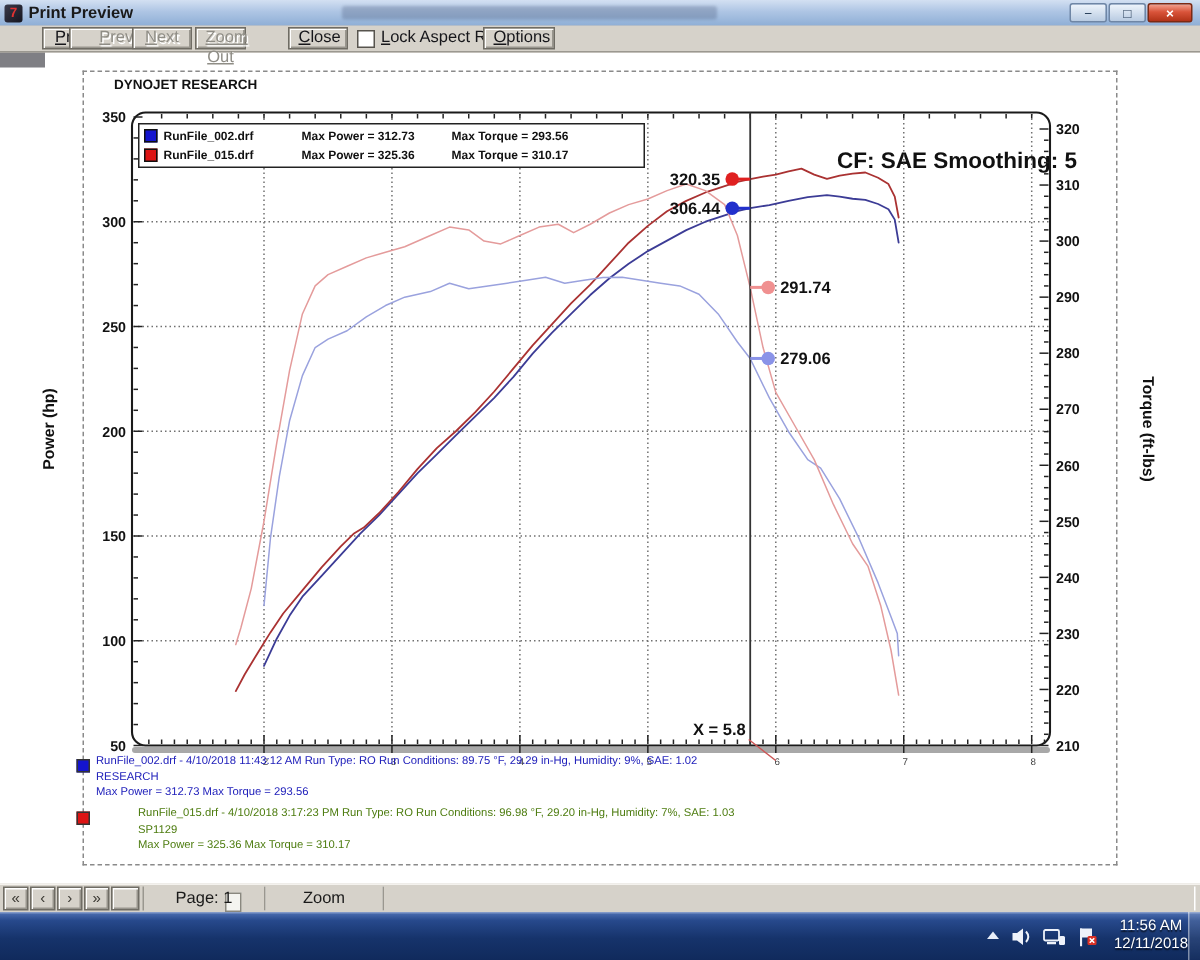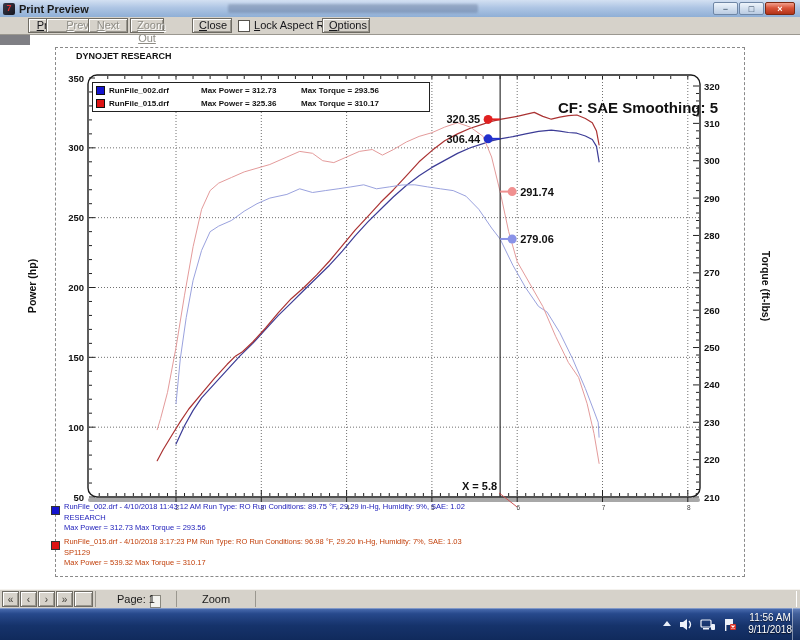--- a/index.html
+++ b/index.html
@@ -424,24 +424,24 @@
     </div>
   </div>
 
   <span class="fn-marker" id="fm0" style="top: 506px; background: rgb(20, 20, 207);"></span>
   <div class="footnote" id="fn0" style="top: 502px; color: rgb(33, 33, 187);">
     <div class="fn-line">RunFile_002.drf - 4/10/2018 11:43:12 AM  Run Type: RO  Run Conditions: 89.75 °F, 29.29 in-Hg,  Humidity:  9%, SAE: 1.02</div>
     <div class="fn-line">RESEARCH</div>
     <div class="fn-line">Max Power = 312.73  Max Torque = 293.56</div>
   </div>
   <span class="fn-marker" id="fm1" style="top: 541px; background: rgb(221, 20, 20);"></span>
-  <div class="footnote" id="fn1" style="top: 537px; color: #c2410c;">
+  <div class="footnote" id="fn1" style="top: 537px; color: #4d7c0f; margin-left: 28px;">
     <div class="fn-line">RunFile_015.drf - 4/10/2018 3:17:23 PM  Run Type: RO  Run Conditions: 96.98 °F, 29.20 in-Hg,  Humidity:  7%, SAE: 1.03</div>
     <div class="fn-line">SP1129</div>
-    <div class="fn-line">Max Power = 539.32  Max Torque = 310.17</div>
+    <div class="fn-line">Max Power = 325.36  Max Torque = 310.17</div>
   </div>
 
   <div class="statusbar">
     <span class="sb-btn" style="left:2px">«</span>
     <span class="sb-btn" style="left:20px">‹</span>
     <span class="sb-btn" style="left:38px">›</span>
     <span class="sb-btn" style="left:56px">»</span>
     <span class="sb-btn" style="left:74px;width:19px">
         <span class="sb-doc"></span>
       </span>
@@ -495,17 +495,17 @@
       <rect x="11" y="6" width="4" height="6" rx="1" fill="#eef2fa"></rect>
     </svg>
     <svg width="14" height="13">
       <path d="M2 1 L10 1 L10 7 L2 7" fill="#eef2fa"></path>
         <rect x="2" y="1" width="1.4" height="12" fill="#eef2fa"></rect>
       <rect x="7" y="6" width="6" height="6" rx="1" fill="#d93025"></rect>
       <path d="M8.5 7.5 L11.5 10.5 M11.5 7.5 L8.5 10.5" stroke="#fff" stroke-width="1.1"></path>
     </svg>
     <span class="clock">
       <div>11:56 AM</div>
-      <div>9/11/2018</div>
+      <div>12/11/2018</div>
     </span>
   </div>
   <div class="show-desktop"></div>
 </div>
 
 </body></html>

